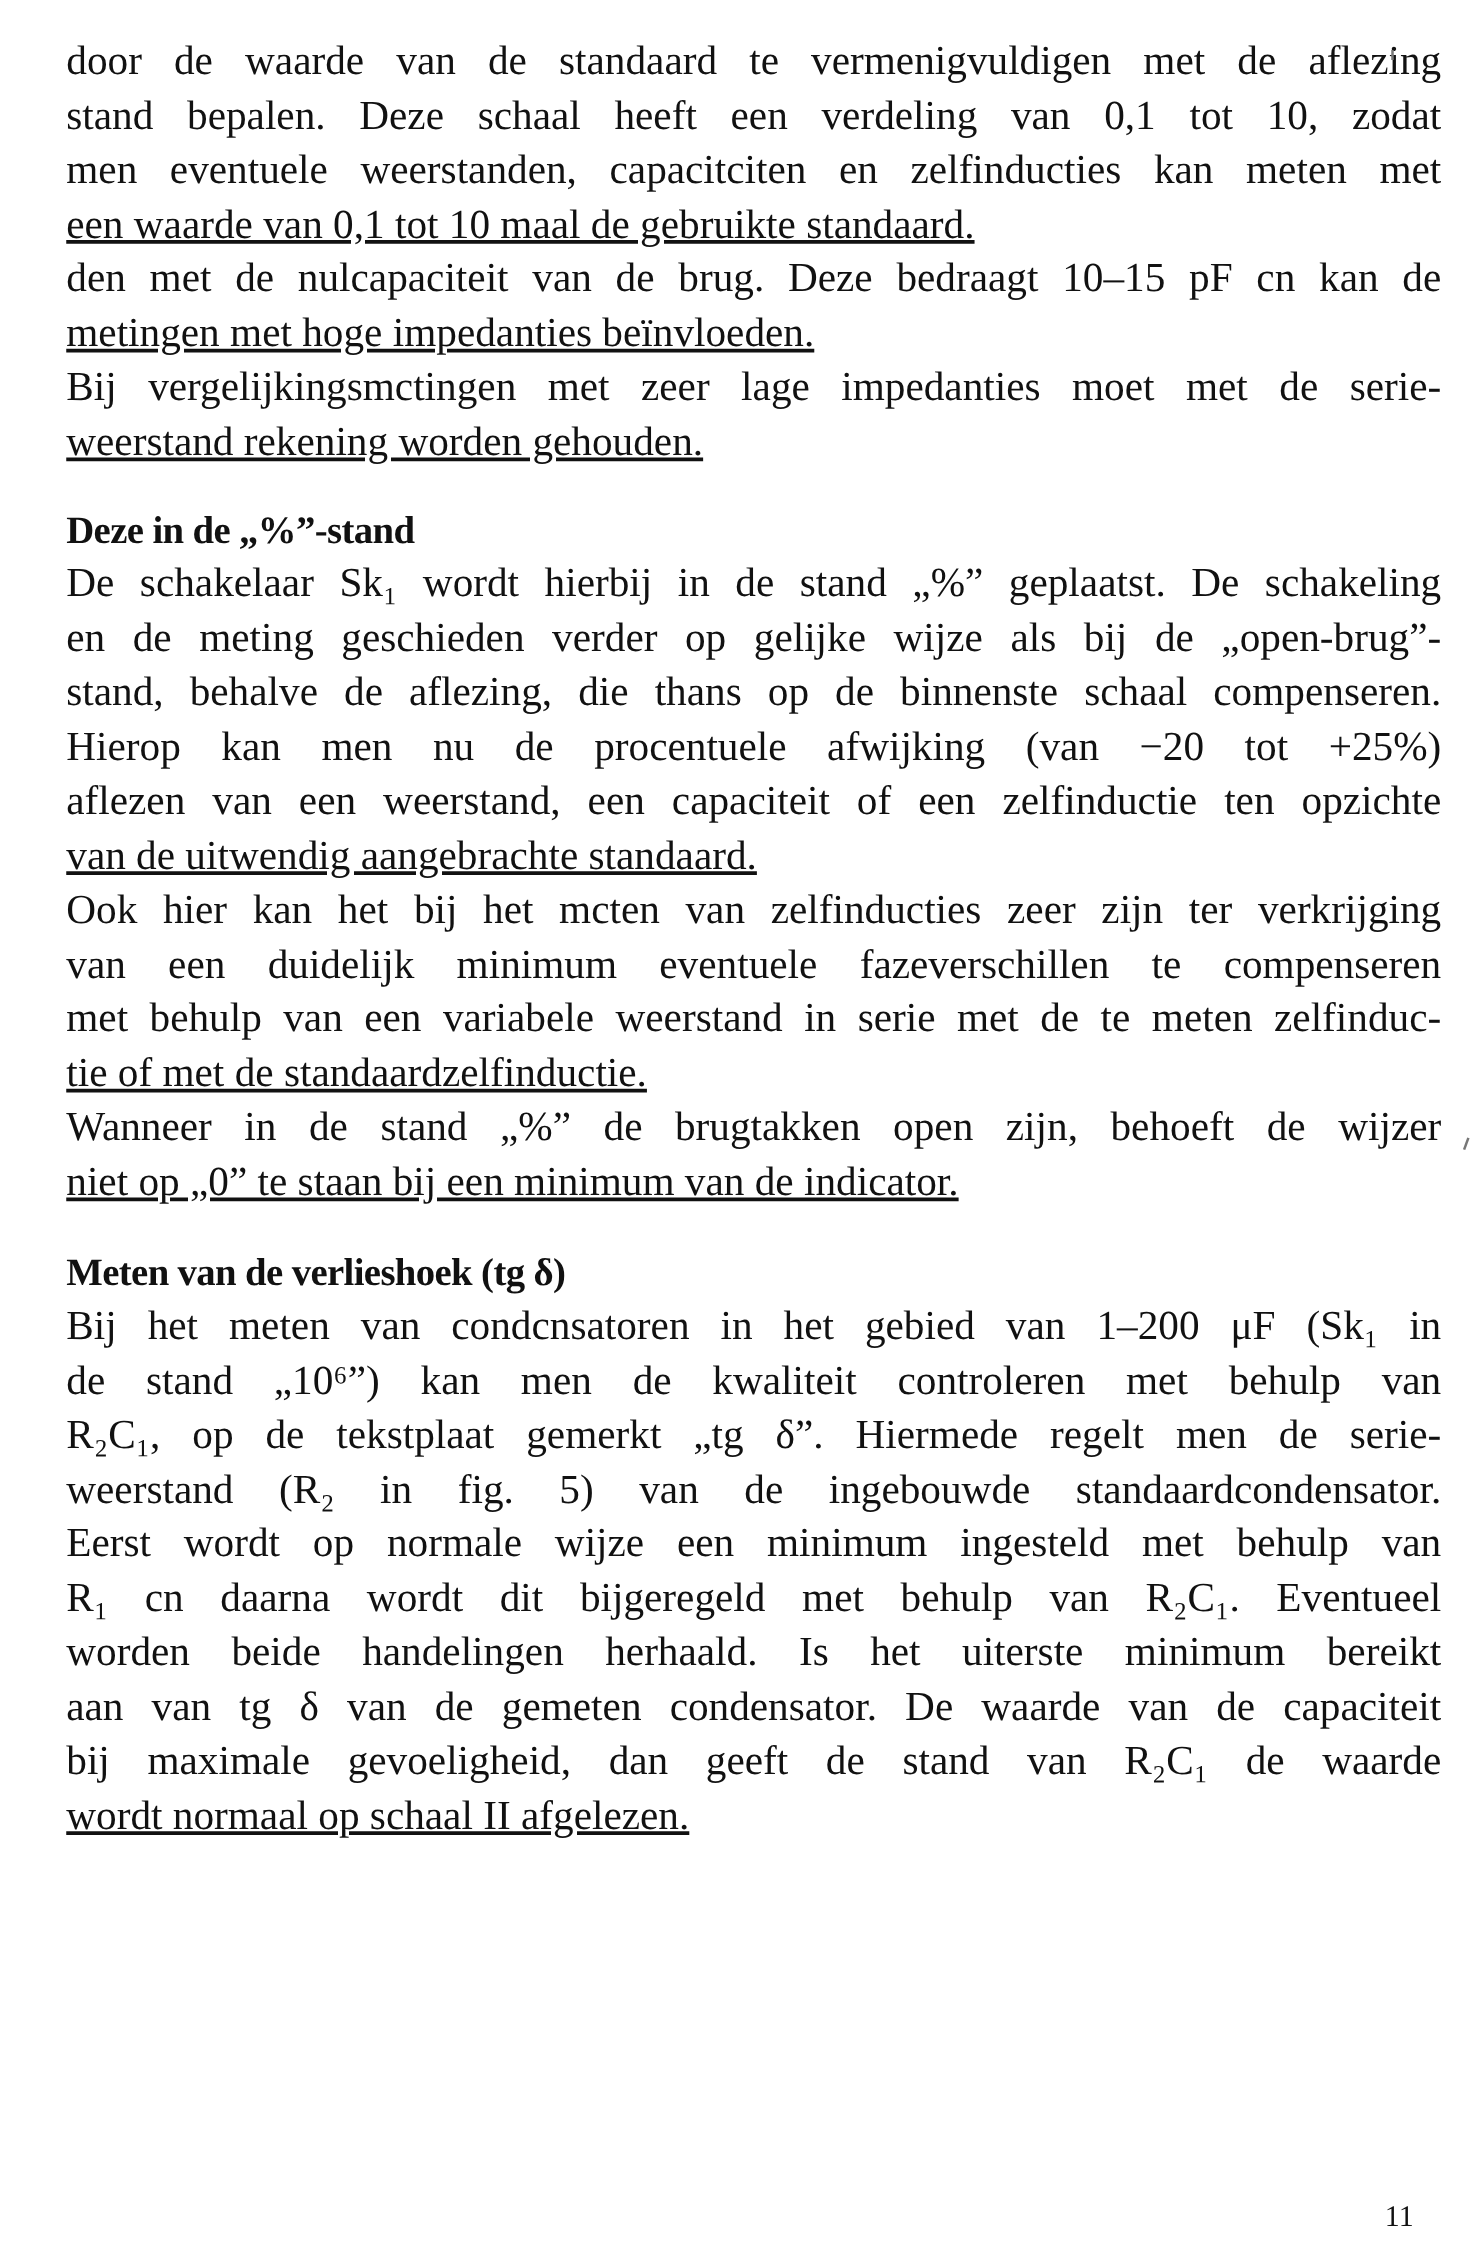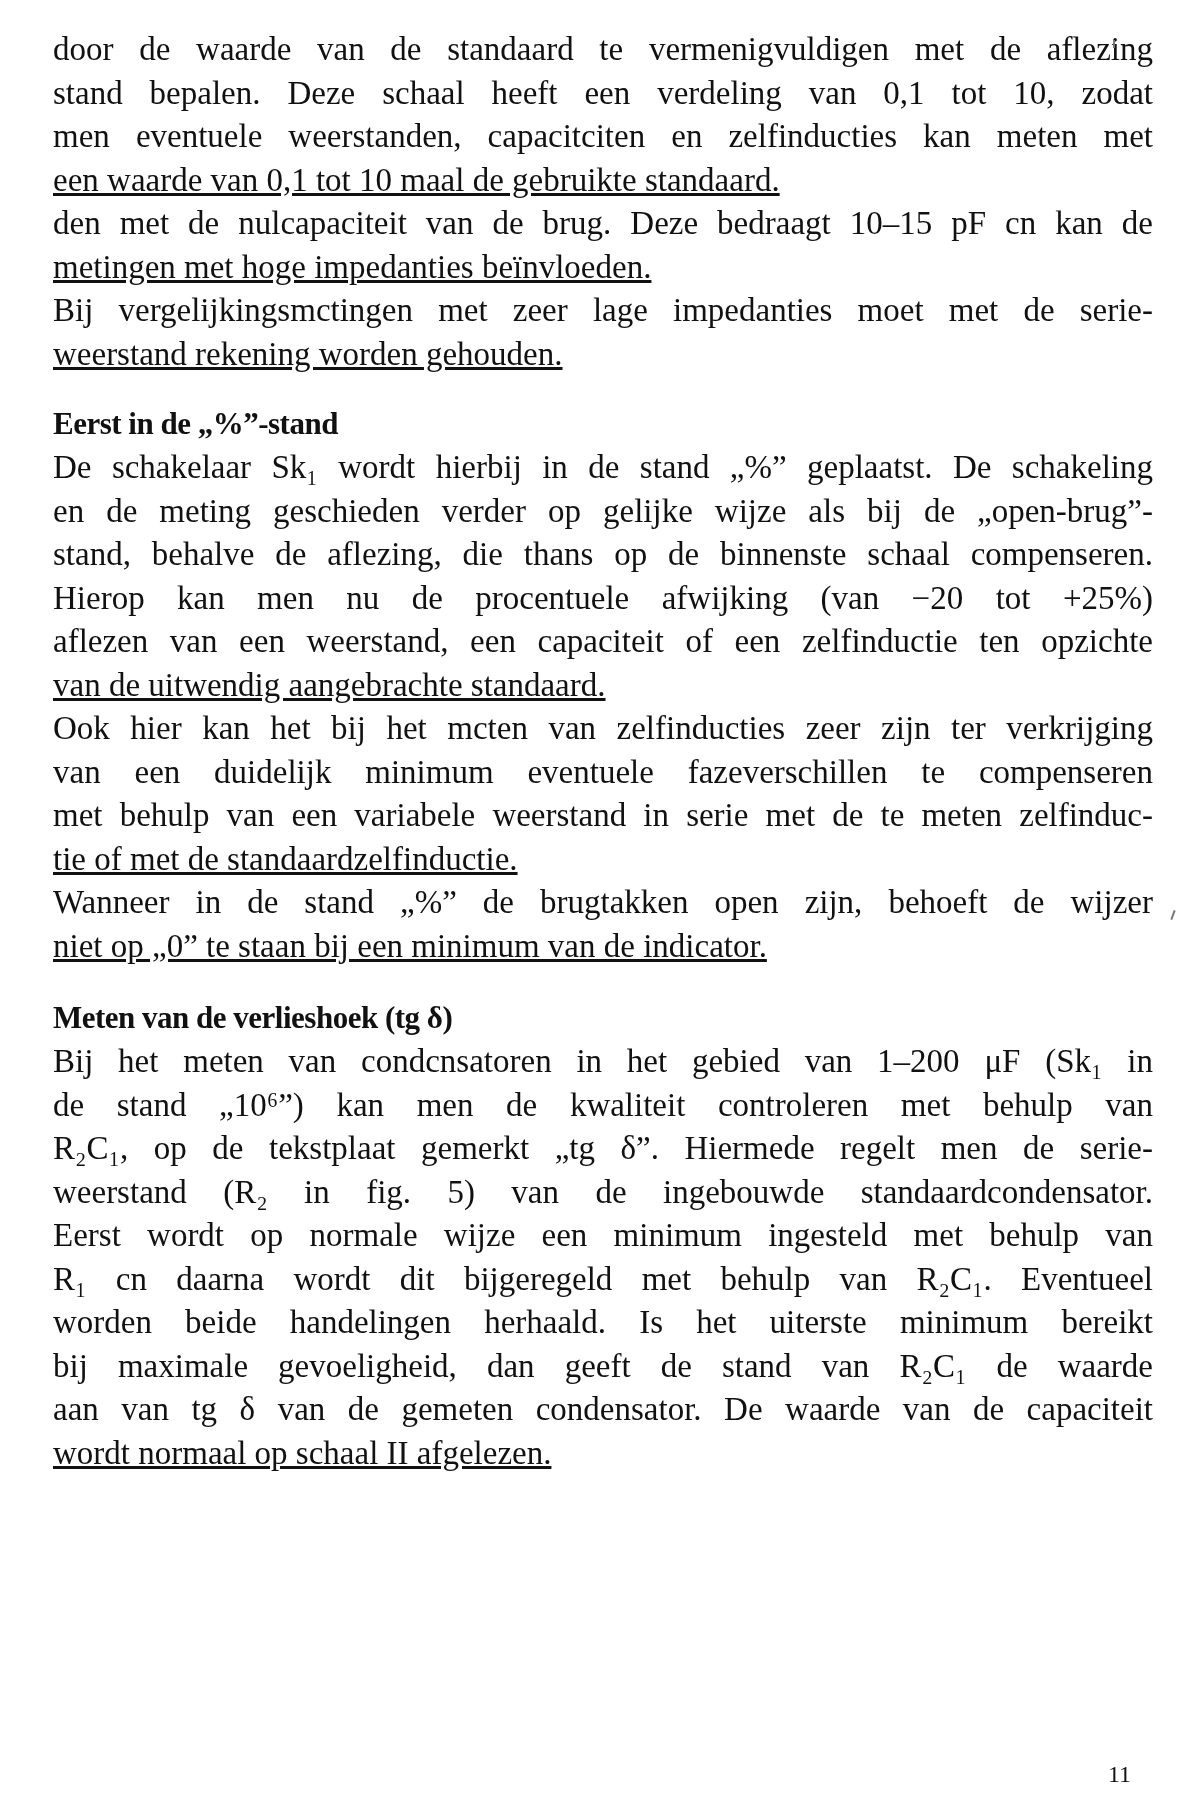--- a/index.html
+++ b/index.html
@@ -80,21 +80,21 @@
   </div>
 
   <div>
     <span class="line">Bij vergelijkingsmctingen met zeer lage impedanties moet met de serie-</span>
     <span class="line last">weerstand rekening worden gehouden.</span>
   </div>
 
   <div class="section-gap"></div>
 
   <div>
-    <span class="heading">Eerst in de „%”-stand</span>
+    <span class="heading">Deze in de „%”-stand</span>
     <div>
       <span class="line">De schakelaar Sk₁ wordt hierbij in de stand „%” geplaatst. De schakeling</span>
       <span class="line">en de meting geschieden verder op gelijke wijze als bij de „open-brug”-</span>
       <span class="line">stand, behalve de aflezing, die thans op de binnenste schaal compenseren.</span>
       <span class="line">Hierop kan men nu de procentuele afwijking (van −20 tot +25%)</span>
       <span class="line">aflezen van een weerstand, een capaciteit of een zelfinductie ten opzichte</span>
       <span class="line last">van de uitwendig aangebrachte standaard.</span>
     </div>
     <div>
       <span class="line">Ook hier kan het bij het mcten van zelfinducties zeer zijn ter verkrijging</span>
@@ -113,22 +113,22 @@
   <div>
     <span class="heading">Meten van de verlieshoek (tg δ)</span>
     <div>
       <span class="line">Bij het meten van condcnsatoren in het gebied van 1–200 μF (Sk₁ in</span>
       <span class="line">de stand „10⁶”) kan men de kwaliteit controleren met behulp van</span>
       <span class="line">R₂C₁, op de tekstplaat gemerkt „tg δ”. Hiermede regelt men de serie-</span>
       <span class="line">weerstand (R₂ in fig. 5) van de ingebouwde standaardcondensator.</span>
       <span class="line">Eerst wordt op normale wijze een minimum ingesteld met behulp van</span>
       <span class="line">R₁ cn daarna wordt dit bijgeregeld met behulp van R₂C₁. Eventueel</span>
       <span class="line">worden beide handelingen herhaald. Is het uiterste minimum bereikt</span>
+      <span class="line">aan van tg δ van de gemeten condensator. De waarde van de capaciteit</span>
       <span class="line">bij maximale gevoeligheid, dan geeft de stand van R₂C₁ de waarde</span>
-      <span class="line">aan van tg δ van de gemeten condensator. De waarde van de capaciteit</span>
       <span class="line last">wordt normaal op schaal II afgelezen.</span>
     </div>
   </div>
 </div>
 
 <div class="stray-mark" style="left:1113px; top:40px;"></div>
 <div class="stray-mark" style="left:1172px; top:910px; width:2px; height:10px; transform:rotate(20deg);"></div>
 
 <span class="page-number">11</span>
 

